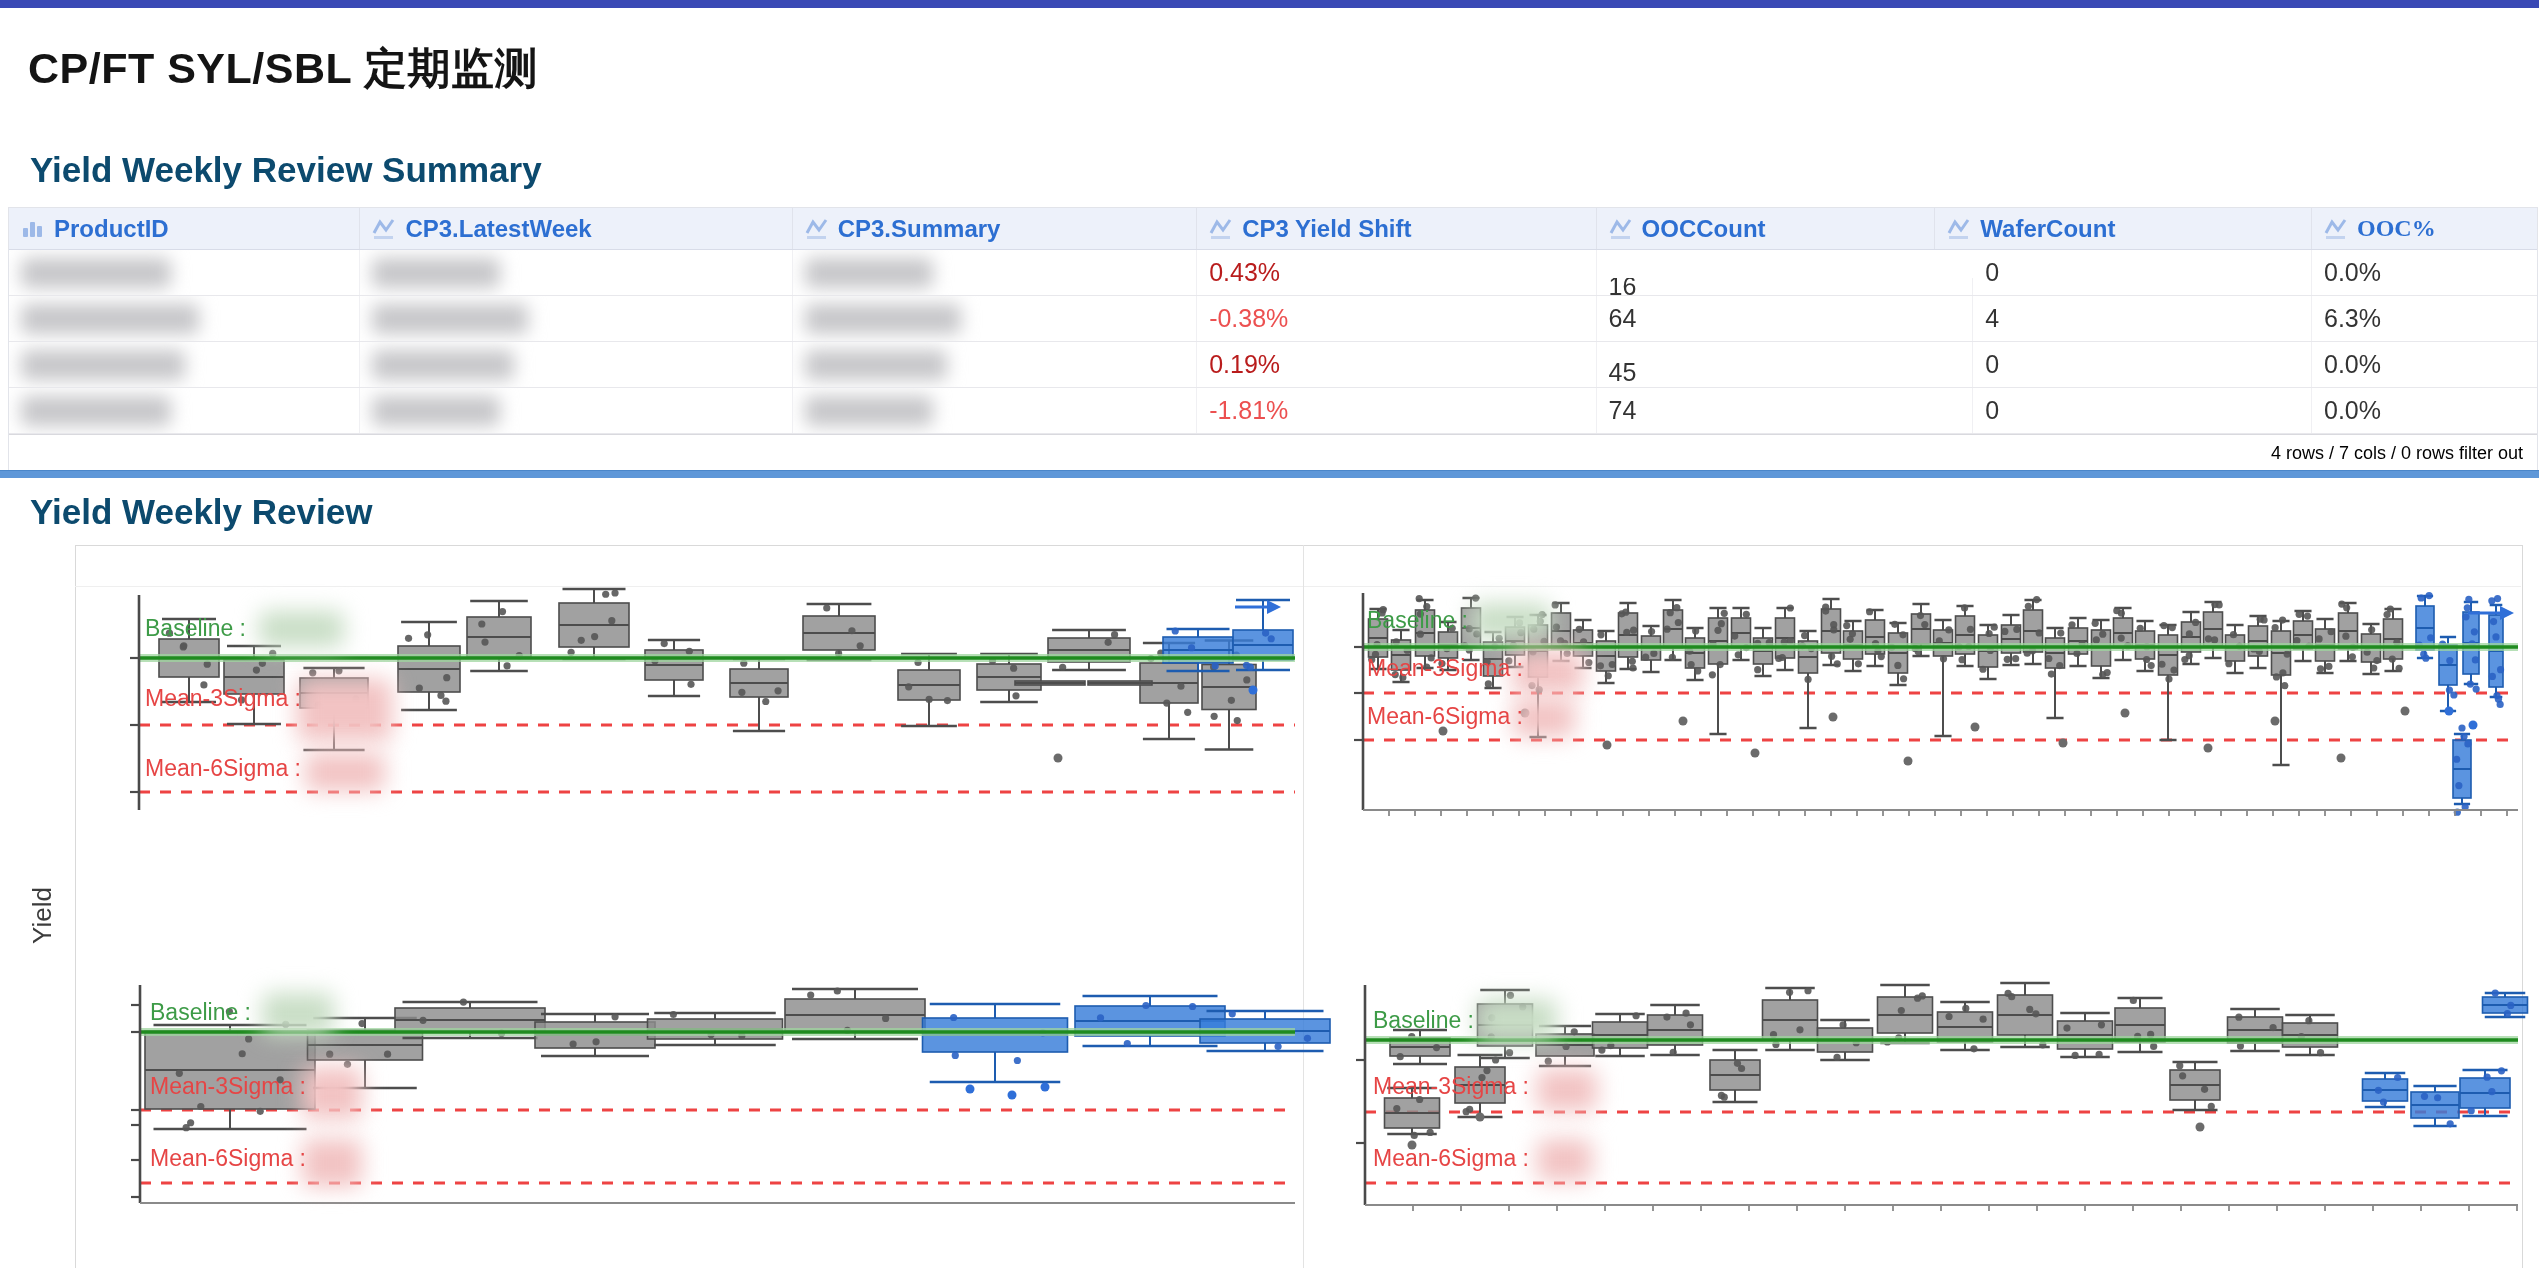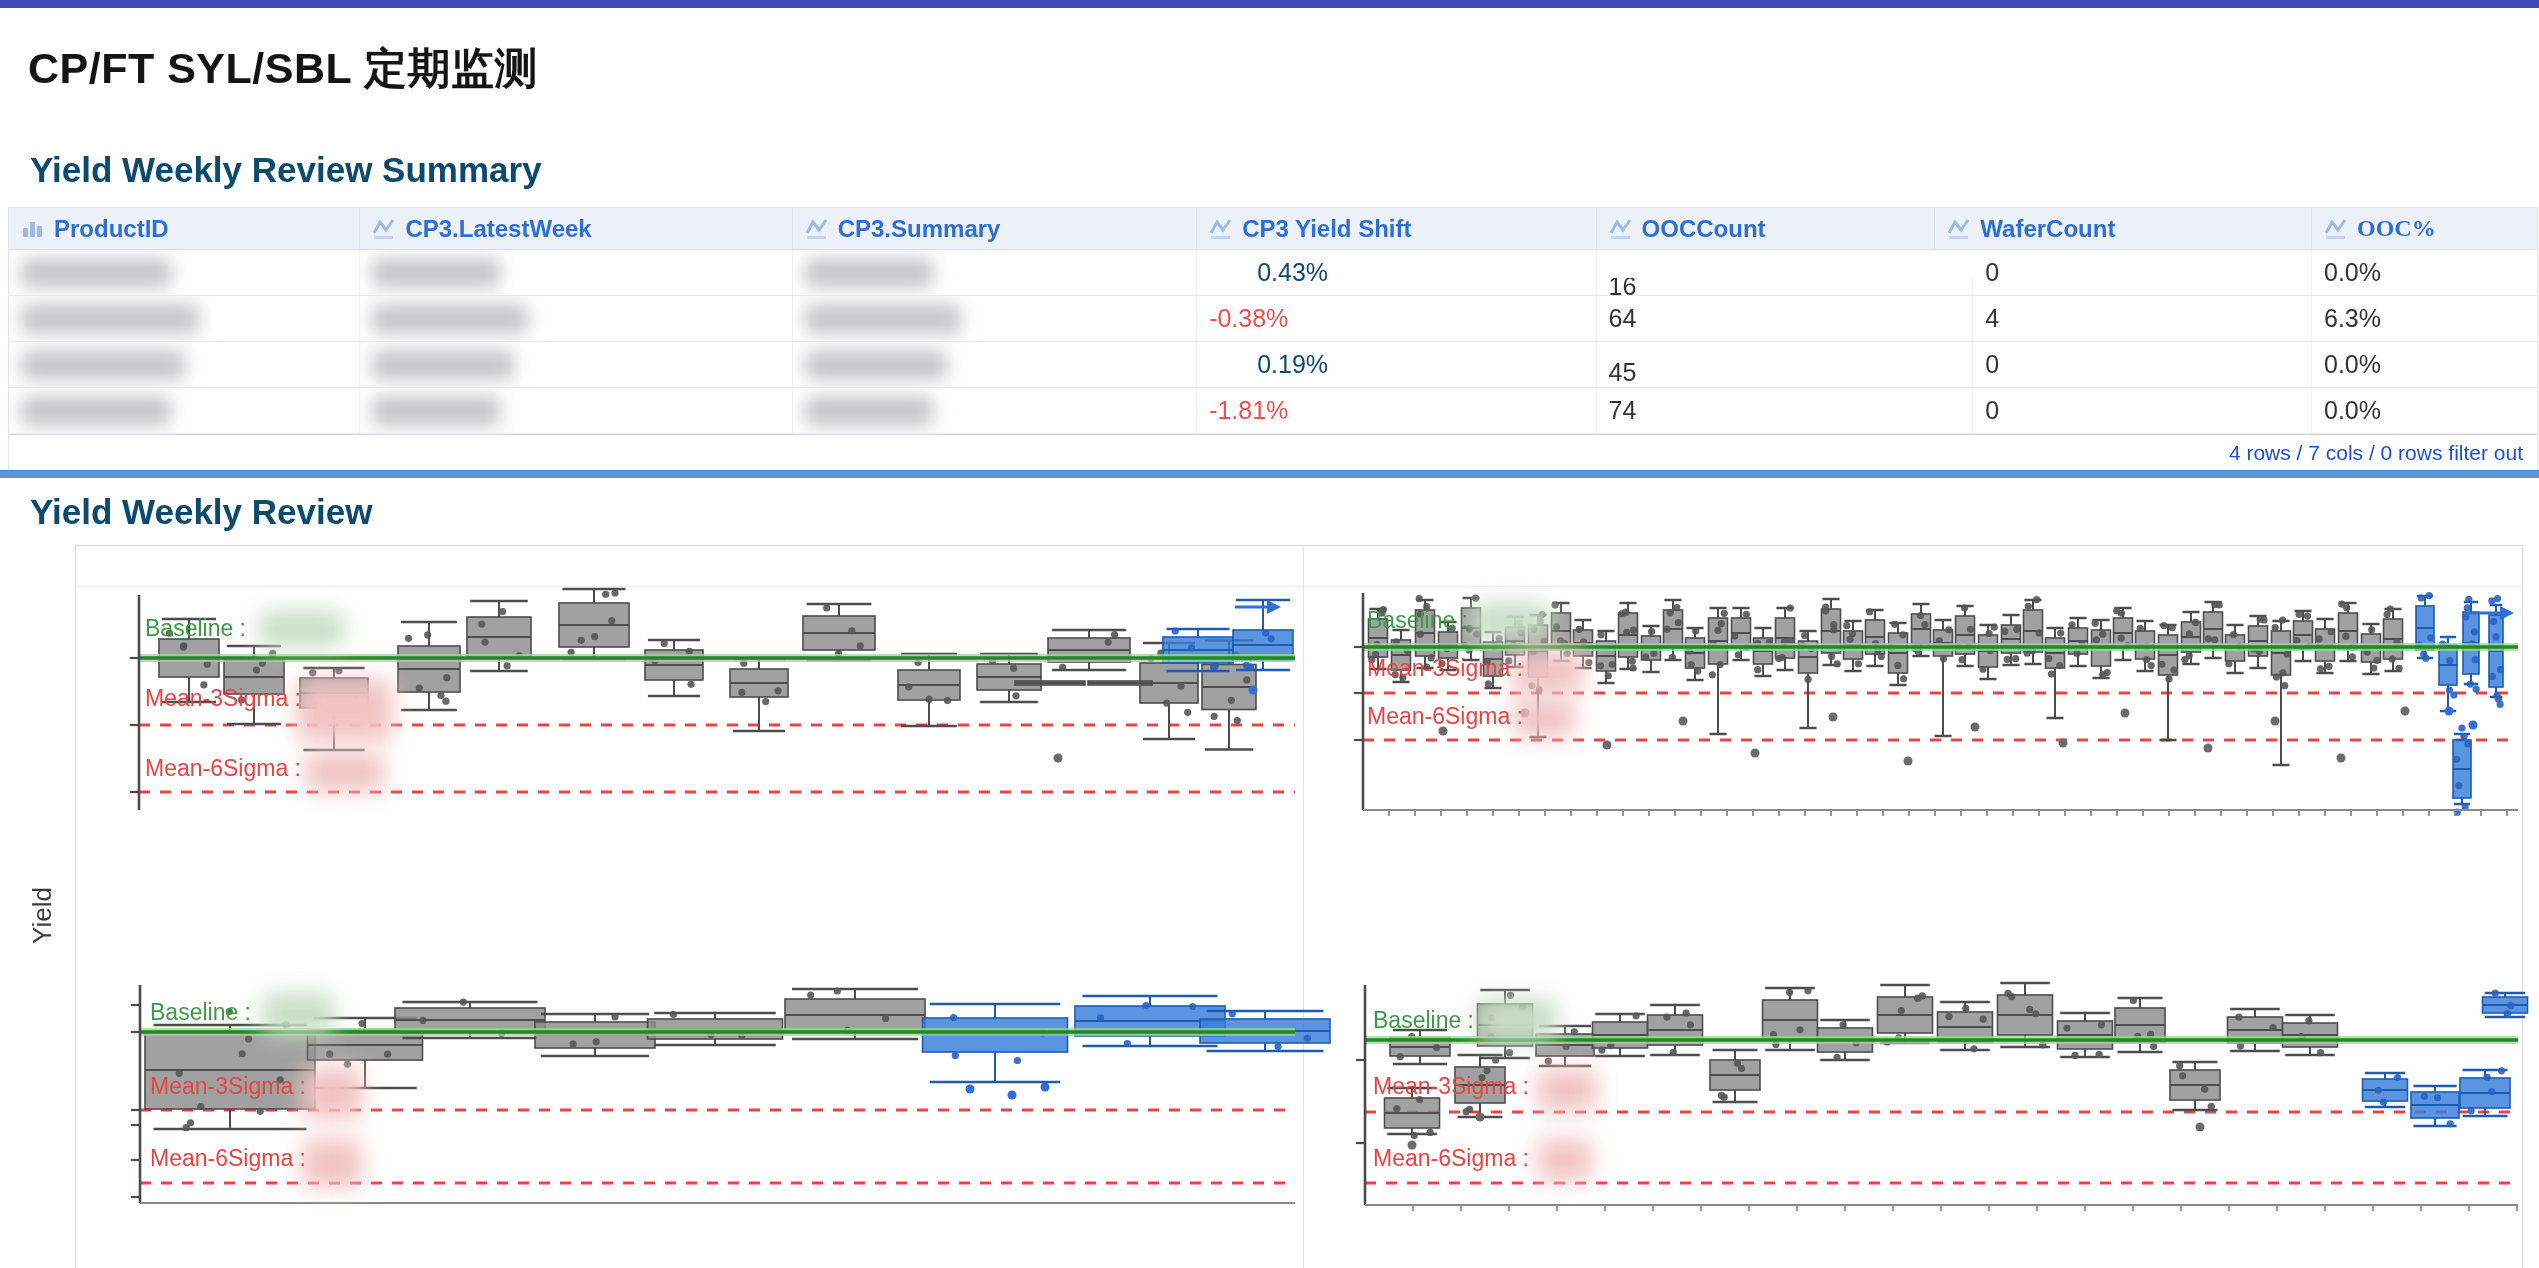--- a/index.html
+++ b/index.html
@@ -12,23 +12,23 @@
   
   .tbl{position:absolute;left:8px;top:207px;width:2528px;border:1px solid #e2e4ea;border-bottom:none;font-size:25px;color:#333;}
   .thead{display:flex;background:#edf1fa;border-bottom:1px solid #d8dce8;height:41px;align-items:center;}
   .th{display:flex;align-items:center;gap:9px;height:100%;box-sizing:border-box;padding-left:12px;border-right:1px solid #e0e3ec;}
   .th:last-child{border-right:none;font-family:Liberation Serif, serif;}
   .th-label{color:#2d6fd2;font-weight:700;font-size:24px;white-space:nowrap;}
   .tr{display:flex;height:45px;border-bottom:1px solid #e8e8ec;background:#fff;}
   .td{box-sizing:border-box;padding-left:12px;display:flex;align-items:center;border-right:1px solid #f0f0f3;overflow:hidden;}
   .td:last-child{border-right:none;}
   .blob{filter:blur(9px);border-radius:6px;background:#c6c6c9;height:30px;}
-  .pos{color:#0c4a6e;margin-left:48px;} .neg{color:#ec5050;}
+  .pos{color:#b91c1c;} .neg{color:#ec5050;}
   .tfoot{display:flex;justify-content:flex-end;align-items:center;height:36px;background:#fff;border-top:1px solid #d9d9de;padding-right:14px;}
-  .tfoot span{color:#1d4ed8;font-size:21px;}
+  .tfoot span{color:#000000;font-size:18px;}
   .blue-divider{position:absolute;left:0;top:470px;width:2539px;height:7px;background:#5e97d8;border-top:1px solid #4a86c9;}
   
   .chart-panel{position:absolute;left:75px;top:545px;width:2446px;height:723px;background:#fff;border-top:1px solid #d9d9d9;border-left:1px solid #d9d9d9;border-right:1px solid #d9d9d9;}
   .panel-topline{position:absolute;left:75px;top:586px;width:2446px;height:1px;background:#efefef;}
   .col-divider{position:absolute;left:1303px;top:545px;width:1px;height:723px;background:#e3e3e3;}
   .yield-label{position:absolute;left:-18px;top:900px;width:120px;text-align:center;font-size:26px;color:#3c3c3c;transform:rotate(-90deg);}
   .plot{position:absolute;}
   .plot svg{position:absolute;left:-14px;top:0;overflow:visible;}
   .chart-label{position:absolute;font-size:23px;white-space:nowrap;z-index:3;}
   .lbl-green{color:#3d9b47;} .lbl-red{color:#e64545;}

